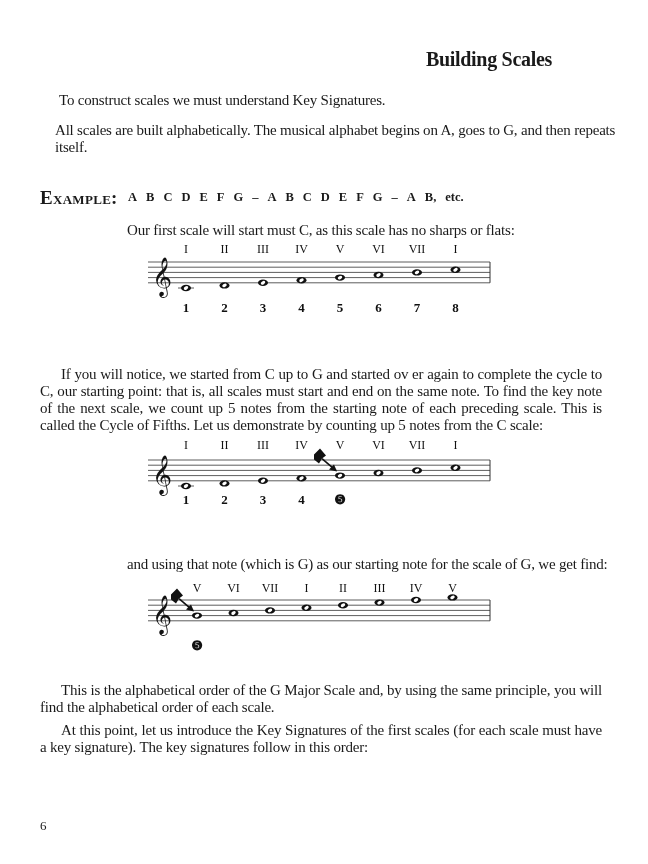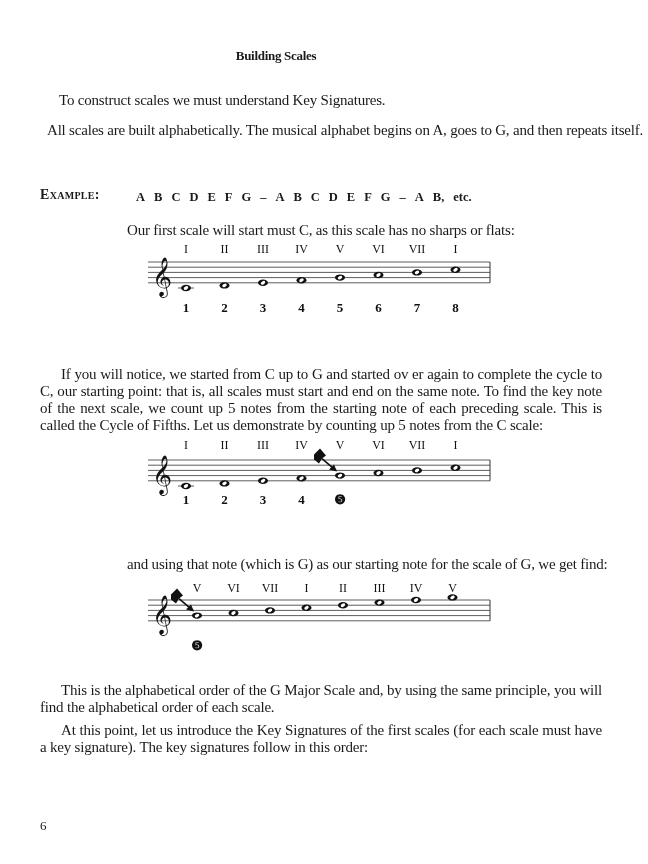--- a/index.html
+++ b/index.html
@@ -1,35 +1,35 @@
 <!DOCTYPE html>
 <html><head>
 <meta charset="utf-8">
 <style>
   html, body { margin:0; padding:0; background:#fff; }
   body { width:648px; height:864px; position:relative; overflow:hidden;
          font-family:"Liberation Serif","DejaVu Serif",serif; color:#1a1a1a; }
   .abs { position:absolute; }
-  .title { left:0; width:552px; top:48px; text-align:center; font-weight:bold; font-size:13px; letter-spacing:-0.3px; }
+  .title { left:0; width:552px; top:48px; text-align:right; font-weight:bold; font-size:20px; letter-spacing:-0.3px; }
   .p { font-size:15px; line-height:17px; letter-spacing:-0.2px; }
   .just { text-align:justify; }
   .indent { text-indent:21px; }
-  .example-label { font-weight:bold; font-size:14px; font-variant:small-caps; letter-spacing:0.3px; }
-  .example-seq { font-weight:bold; font-size:12.5px; word-spacing:2px;margin-left:8px; }
+  .example-label { font-weight:bold; font-size:19px; font-variant:small-caps; letter-spacing:0.3px; }
+  .example-seq { font-weight:bold; font-size:12.5px; word-spacing:2px; }
   .example-seq span { display:inline-block; margin-right:9px; }
   .page-num { font-size:13px; }
   svg text { font-family:"Liberation Serif","DejaVu Serif",serif; }
 </style>
 </head>
 <body>
 
 <div class="abs title">Building Scales</div>
 
 <div class="abs p" style="left:59px; top:92px;">To construct scales we must understand Key Signatures.</div>
-<div class="abs p" style="left:47px; top:122px;">All scales are built alphabetically. The musical alphabet begins on A, goes to G, and then repeats itself.</div>
+<div class="abs p" style="left:55px; top:122px;">All scales are built alphabetically. The musical alphabet begins on A, goes to G, and then repeats itself.</div>
 
 <div class="abs example-label" style="left:40px; top:187px;">Example:</div>
 <div class="abs example-seq" id="example-seq" style="left:128px; top:190px;"><span>A</span><span>B</span><span>C</span><span>D</span><span>E</span><span>F</span><span>G</span><span>–</span><span>A</span><span>B</span><span>C</span><span>D</span><span>E</span><span>F</span><span>G</span><span>–</span><span>A</span><span>B,</span><span>etc.</span></div>
 
 <div class="abs p" style="left:127px; top:222px;">Our first scale will start must C, as this scale has no sharps or flats:</div>
 
 <svg class="abs" id="staff-0" style="left:140px; top:240px;" width="360" height="80">
     <line x1="8" x2="350" y1="22" y2="22" stroke="#333" stroke-width="0.8"></line>
     <line x1="8" x2="350" y1="27.2" y2="27.2" stroke="#333" stroke-width="0.8"></line>
     <line x1="8" x2="350" y1="32.4" y2="32.4" stroke="#333" stroke-width="0.8"></line>

